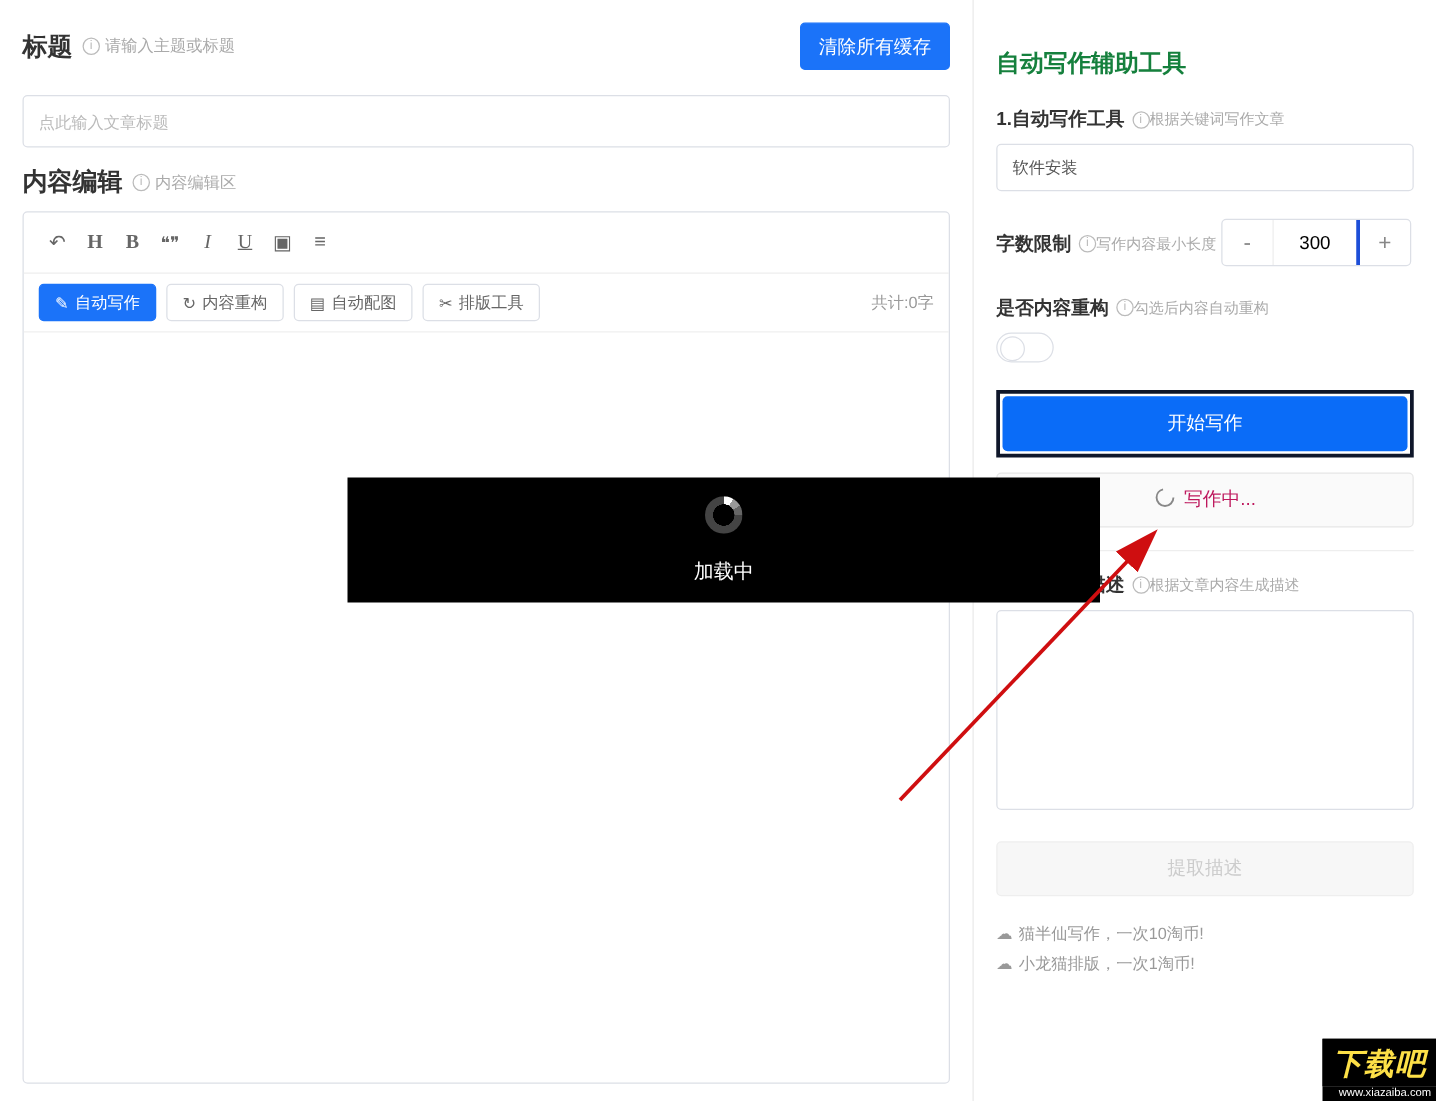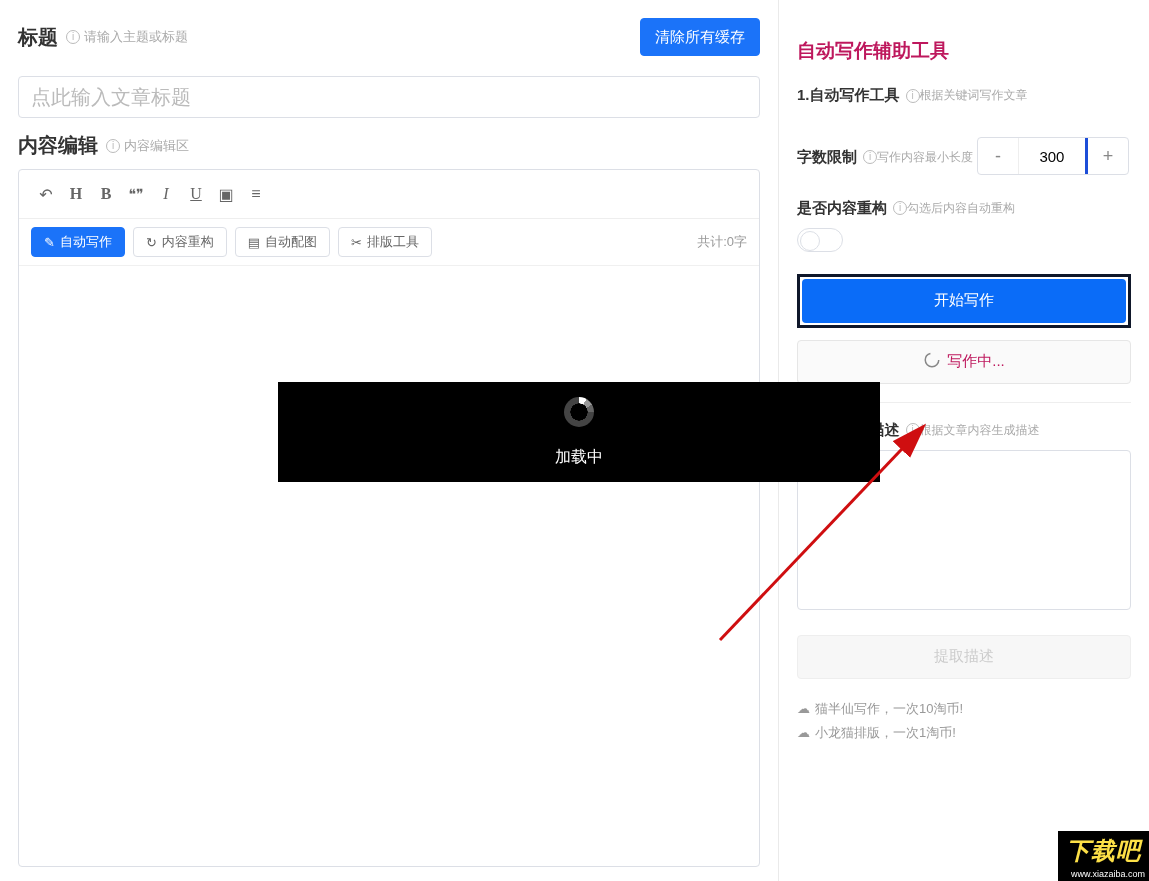--- a/index.html
+++ b/index.html
@@ -12,34 +12,34 @@
 .sec-title { font-size: 20px; font-weight: 700; margin-right: 8px; color: #333; }
 .hint { font-size: 13px; color: #aaa; display: inline-flex; align-items: center; }
 .hint .info-icon { margin-right: 4px; }
 .spacer { flex: 1; }
 
 .btn { display: inline-flex; align-items: center; justify-content: center; border-radius: 4px; cursor: pointer; font-size: 14px; border: 1px solid transparent; padding: 0 14px; height: 32px; }
 .btn-primary { background: #1b73f9; color: #fff; border-color: #1b73f9; }
 .btn-default { background: #fff; color: #666; border: 1px solid #dcdfe6; }
 .btn-lg { height: 38px; font-size: 15px; }
 
-.input { width: 100%; height: 42px; border: 1px solid #dcdfe6; border-radius: 4px; padding: 0 12px; font-size: 20px; outline: none; color: #555; }
+.input { width: 100%; height: 42px; border: 1px solid #dcdfe6; border-radius: 4px; padding: 0 12px; font-size: 13px; outline: none; color: #555; }
 .input::placeholder { color: #bbb; }
 .input-sm { height: 38px; }
 
 .editor { border: 1px solid #dcdfe6; border-radius: 4px; margin-top: 10px; }
 .toolbar { display: flex; align-items: center; padding: 10px 12px; border-bottom: 1px solid #eee; }
 .tool { width: 30px; height: 28px; display: inline-flex; align-items: center; justify-content: center; color: #666; font-size: 16px; cursor: pointer; border-radius: 3px; }
 .tool.bold-h { font-weight: 700; font-family: Georgia, serif; }
 .actions { display: flex; align-items: center; padding: 8px 12px; border-bottom: 1px solid #f0f0f0; }
 .action-btn { height: 30px; padding: 0 12px; font-size: 13px; margin-right: 8px; border-radius: 4px; display: inline-flex; align-items: center; gap: 5px; }
 .count { color: #999; font-size: 13px; }
 .editor-body { height: 600px; }
 
-.side h2 { font-size: 19px; font-weight: 700; margin: 20px 0 22px 0; color: #be185d; }
+.side h2 { font-size: 19px; font-weight: 700; margin: 20px 0 22px 0; color: #15803d; }
 .field-label { font-size: 15px; font-weight: 700; color: #333; display: inline-flex; align-items: center; margin-bottom: 10px; }
 .field-hint { font-size: 12px; color: #aaa; margin-left: 6px; font-weight: 400; display: inline-flex; align-items: center; }
 .section { margin-bottom: 22px; }
 
 .stepper { display:inline-flex; align-items:center; border:1px solid #dcdfe6; border-radius:4px; overflow:hidden; height:38px; }
 .step-btn { width:40px; height:100%; display:flex; align-items:center; justify-content:center; cursor:pointer; color:#888; font-size:18px; user-select:none; }
 .step-val { width:70px; text-align:center; border:none; border-left:1px solid #eee; border-right:3px solid #1d4ed8; height:100%; font-size:15px; outline:none; }
 
 .toggle { width:46px; height:24px; border-radius:12px; background:#fff; border:1px solid #dcdfe6; position:relative; cursor:pointer; }
 .toggle::after { content:""; width:18px; height:18px; border-radius:50%; background:#fff; border:1px solid #dcdfe6; position:absolute; top:2px; left:2px; }
@@ -136,20 +136,21 @@
     <h2>自动写作辅助工具</h2>
 
     <div class="section">
       <div class="field-label">
         <span>1.自动写作工具</span>
         <span class="field-hint">
             <i class="info-icon">i</i>
             <span>根据关键词写作文章</span>
           </span>
       </div>
+      <input class="input input-sm" type="text" value="软件安装" style="">
     </div>
 
     <div class="section">
       <div class="field-label">
         <span>字数限制</span>
         <span class="field-hint">
             <i class="info-icon">i</i>
             <span>写作内容最小长度</span>
           </span>
       </div>

